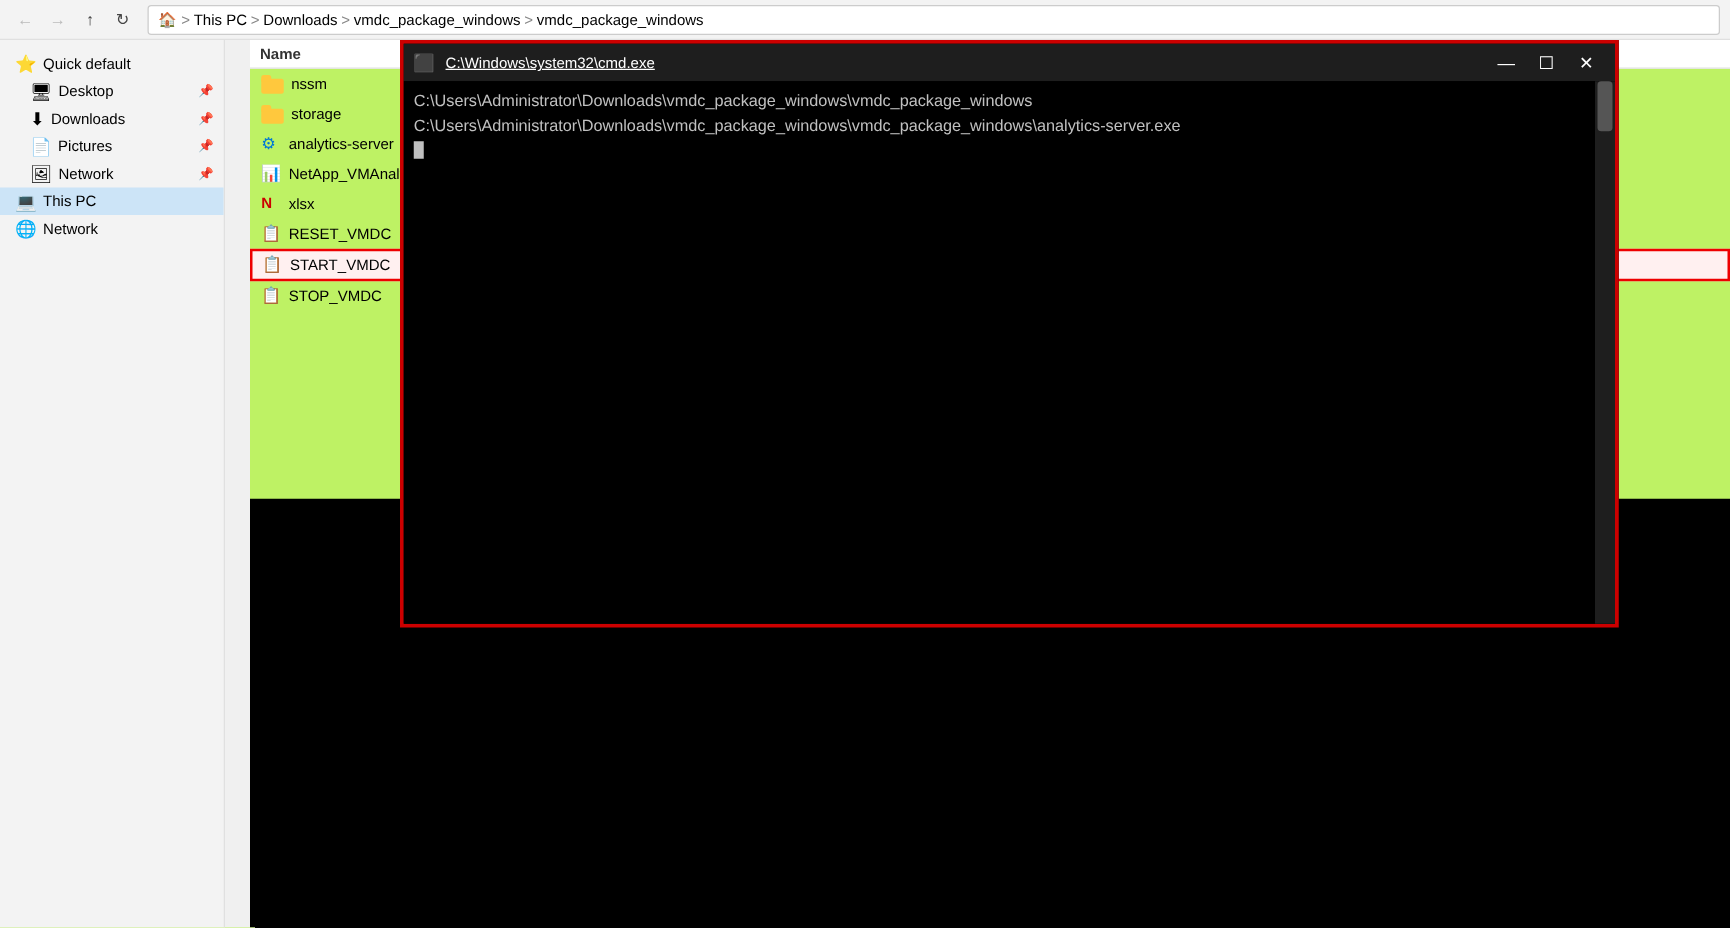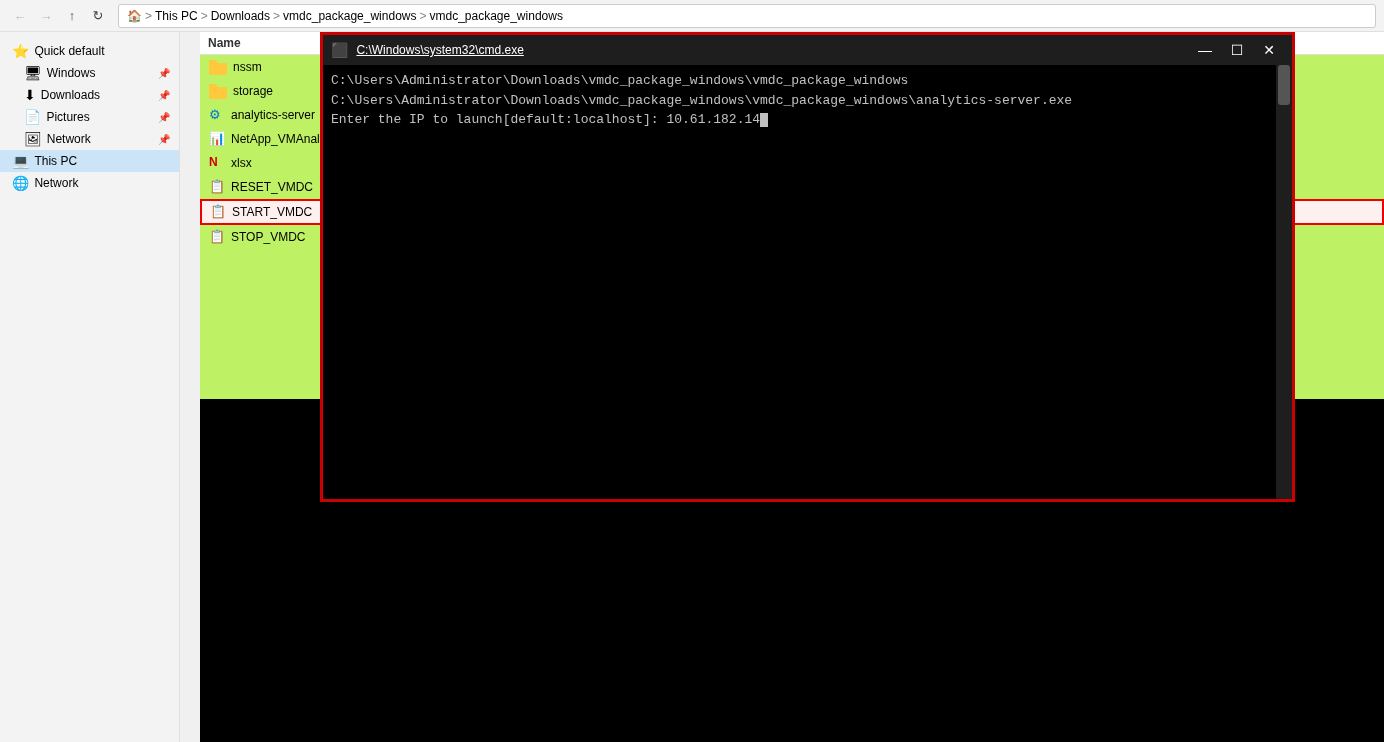--- a/index.html
+++ b/index.html
@@ -202,21 +202,21 @@
       align-items: center;
       justify-content: center;
     }
     .cmd-body {
       flex: 1;
       background: #000;
       padding: 6px 8px;
       overflow-y: auto;
     }
     .cmd-text {
-      font-family: Liberation Mono, monospace;
+      font-family: Liberation Sans, sans-serif;
       font-size: 13px;
       color: #c0c0c0;
       line-height: 1.5;
       white-space: pre;
     }
     .cmd-cursor {
       display: inline-block;
       width: 8px;
       height: 14px;
       background: #c0c0c0;
@@ -275,21 +275,21 @@
 
 <div class="explorer-body">
 
   <div class="sidebar">
     <div class="sidebar-item">
       <span class="icon">⭐</span>
       <span>Quick default</span>
     </div>
     <div class="sidebar-item" style="padding-left:24px">
       <span class="icon">🖥</span>
-      <span>Windows</span>
+      <span>Desktop</span>
       <span class="pin-icon">📌</span>
     </div>
     <div class="sidebar-item" style="padding-left:24px">
       <span class="icon">⬇</span>
       <span>Downloads</span>
       <span class="pin-icon">📌</span>
     </div>
     <div class="sidebar-item" style="padding-left:24px">
       <span class="icon">📄</span>
       <span>Pictures</span>
@@ -409,21 +409,21 @@
         <span class="cmd-title-text">C:\Windows\system32\cmd.exe</span>
         <div class="cmd-controls">
           <button class="cmd-btn">—</button>
           <button class="cmd-btn">☐</button>
           <button class="cmd-btn close">✕</button>
         </div>
       </div>
       <div class="cmd-body">
         <div class="cmd-text">C:\Users\Administrator\Downloads\vmdc_package_windows\vmdc_package_windows</div>
         <div class="cmd-text">C:\Users\Administrator\Downloads\vmdc_package_windows\vmdc_package_windows\analytics-server.exe</div>
-        <div class="cmd-text"><span>Enter the IP to launch[default:localhost]: 10.61.182.14</span><span class="cmd-cursor"></span></div>
+        <div class="cmd-text"><span class="cmd-cursor"></span></div>
       </div>
       <div class="cmd-scrollbar">
         <div class="cmd-scroll-thumb"></div>
       </div>
     </div>
 
     <div class="black-area"></div>
 
   </div>
 

